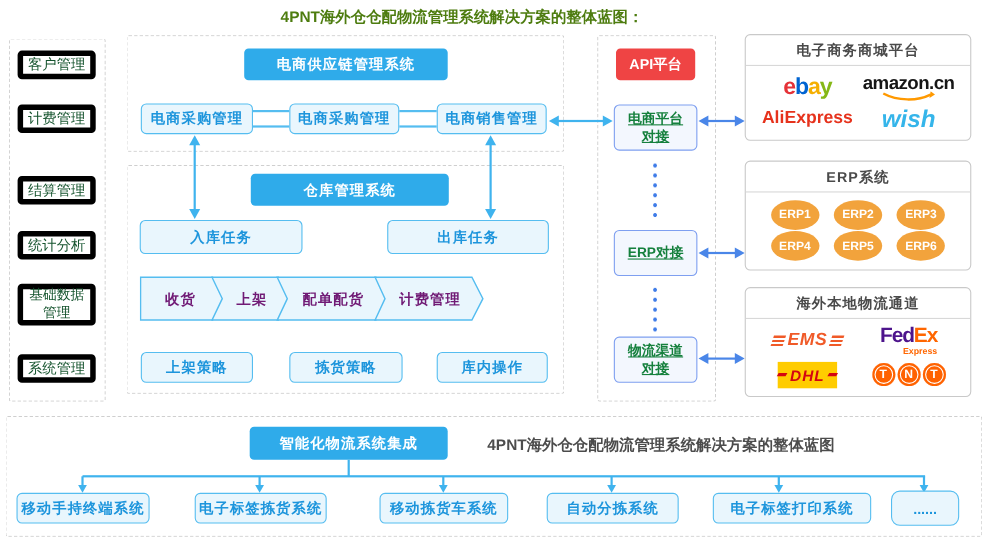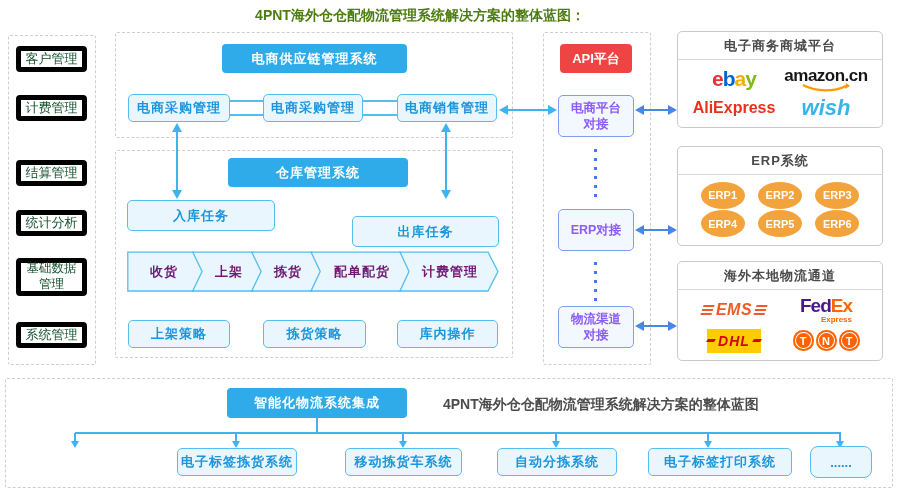--- a/index.html
+++ b/index.html
@@ -17,22 +17,22 @@
           color:#14532d; font-size:13px; display:flex; align-items:center; justify-content:center;
           text-align:center; line-height:1.25; }
 
   .hdr { position:absolute; background:#2fabea; color:#fff; font-size:13px; font-weight:bold;
          border-radius:4px; display:flex; align-items:center; justify-content:center; letter-spacing:1px; }
   .hdr.api { background:#ef4444; letter-spacing:0; }
 
   .bbox { position:absolute; background:#e9f6fd; border:1px solid #55bdf0; border-radius:5px;
           color:#1d95dc; font-weight:bold; font-size:13px; display:flex; align-items:center;
           justify-content:center; text-align:center; letter-spacing:1px; }
-  .abox { background:#f3f7fe; border:1px solid #7e9ff0; color:#8b5cf6; font-size:12.5px;
-          letter-spacing:0; line-height:1.3; padding:12px 6px; }
+  .abox { background:#f3f7fe; border:1px solid #7e9ff0; color:#15803d; font-size:12.5px;
+          letter-spacing:0; line-height:1.3; padding:12px 6px;text-decoration:underline; }
 
   .dbl { position:absolute; height:16px; border-top:2px solid #55bdf0; border-bottom:2px solid #55bdf0; }
 
   
   .chev-row { position:absolute; left:127px; top:251px; height:41px; display:flex; }
   .chev { position:relative; height:41px; }
   .chev + .chev { margin-left:-13px; }
   .chev svg { position:absolute; inset:0; width:100%; height:100%; }
   .chev .lbl { position:absolute; inset:0; display:flex; align-items:center; justify-content:center;
                color:#701a75; font-weight:bold; font-size:13px; letter-spacing:1px; padding-left:10px; padding-right:8px; }
@@ -116,40 +116,34 @@
   <div class="hdr" style="left:222px; top:44px; width:185px; height:29px;">电商供应链管理系统</div>
   <div class="bbox" style="left:128px; top:94px; width:102px; height:28px;">电商采购管理</div>
   <div class="bbox" style="left:263px; top:94px; width:100px; height:28px;">电商采购管理</div>
   <div class="bbox" style="left:397px; top:94px; width:100px; height:28px;">电商销售管理</div>
   <div class="dbl" style="left:230px; top:100px; width:33px;"></div>
   <div class="dbl" style="left:363px; top:100px; width:34px;"></div>
 
   <div class="dashed" style="left:115px; top:150px; width:398px; height:208px;"></div>
   <div class="hdr" style="left:228px; top:158px; width:180px; height:29px;">仓库管理系统</div>
   <div class="bbox" style="left:127px; top:200px; width:148px; height:31px;">入库任务</div>
-  <div class="bbox" style="left:352px; top:216px; width:147px; height:31px;">出库任务</div>
+  <div class="bbox" style="left:352px; top:200px; width:147px; height:31px;">出库任务</div>
 
   <div class="chev-row">
     <div class="chev" style="width:78px;">
       <svg viewBox="0 0 100 40" preserveAspectRatio="none">
         <polygon points="1,1 85,1 99,20 85,39 1,39" fill="#e9f6fd" stroke="#55bdf0" stroke-width="1.3" vector-effect="non-scaling-stroke"></polygon>
       </svg>
       <span class="lbl" style="padding-left:4px;">收货</span>
     </div>
     <div class="chev" style="width:72px;">
       <svg viewBox="0 0 100 40" preserveAspectRatio="none">
         <polygon points="1,1 85,1 99,20 85,39 1,39 14,20" fill="#e9f6fd" stroke="#55bdf0" stroke-width="1.3" vector-effect="non-scaling-stroke"></polygon>
       </svg>
       <span class="lbl">上架</span>
-    </div>
-    <div class="chev" style="width:72px;">
-      <svg viewBox="0 0 100 40" preserveAspectRatio="none">
-        <polygon points="1,1 85,1 99,20 85,39 1,39 14,20" fill="#e9f6fd" stroke="#55bdf0" stroke-width="1.3" vector-effect="non-scaling-stroke"></polygon>
-      </svg>
-      <span class="lbl">拣货</span>
     </div>
     <div class="chev" style="width:102px;">
       <svg viewBox="0 0 100 40" preserveAspectRatio="none">
         <polygon points="1,1 89,1 99,20 89,39 1,39 10,20" fill="#e9f6fd" stroke="#55bdf0" stroke-width="1.3" vector-effect="non-scaling-stroke"></polygon>
       </svg>
       <span class="lbl">配单配货</span>
     </div>
     <div class="chev" style="width:100px;">
       <svg viewBox="0 0 100 40" preserveAspectRatio="none">
         <polygon points="1,1 89,1 99,20 89,39 1,39 10,20" fill="#e9f6fd" stroke="#55bdf0" stroke-width="1.3" vector-effect="non-scaling-stroke"></polygon>
@@ -237,19 +231,20 @@
 
   <div class="line" style="left:316px; top:418px; width:2px; height:15px;"></div>
   <div class="line" style="left:75px; top:432px; width:766px; height:2px;"></div>
   <div class="stub" style="left:74px;  top:433px; height:8px;"></div>
   <div class="stub" style="left:235px; top:433px; height:8px;"></div>
   <div class="stub" style="left:402px; top:433px; height:8px;"></div>
   <div class="stub" style="left:555px; top:433px; height:8px;"></div>
   <div class="stub" style="left:707px; top:433px; height:8px;"></div>
   <div class="stub" style="left:839px; top:433px; height:8px;"></div>
 
+  <div class="bbox" style="left:15px;  top:448px; width:121px; height:28px;">移动手持终端系统</div>
   <div class="bbox" style="left:177px; top:448px; width:120px; height:28px;">电子标签拣货系统</div>
   <div class="bbox" style="left:345px; top:448px; width:117px; height:28px;">移动拣货车系统</div>
   <div class="bbox" style="left:497px; top:448px; width:120px; height:28px;">自动分拣系统</div>
   <div class="bbox" style="left:648px; top:448px; width:144px; height:28px;">电子标签打印系统</div>
   <div class="bbox" style="left:810px; top:446px; width:62px; height:32px; border-radius:8px; letter-spacing:0;">......</div>
 
 </div>
 
 </body></html>

